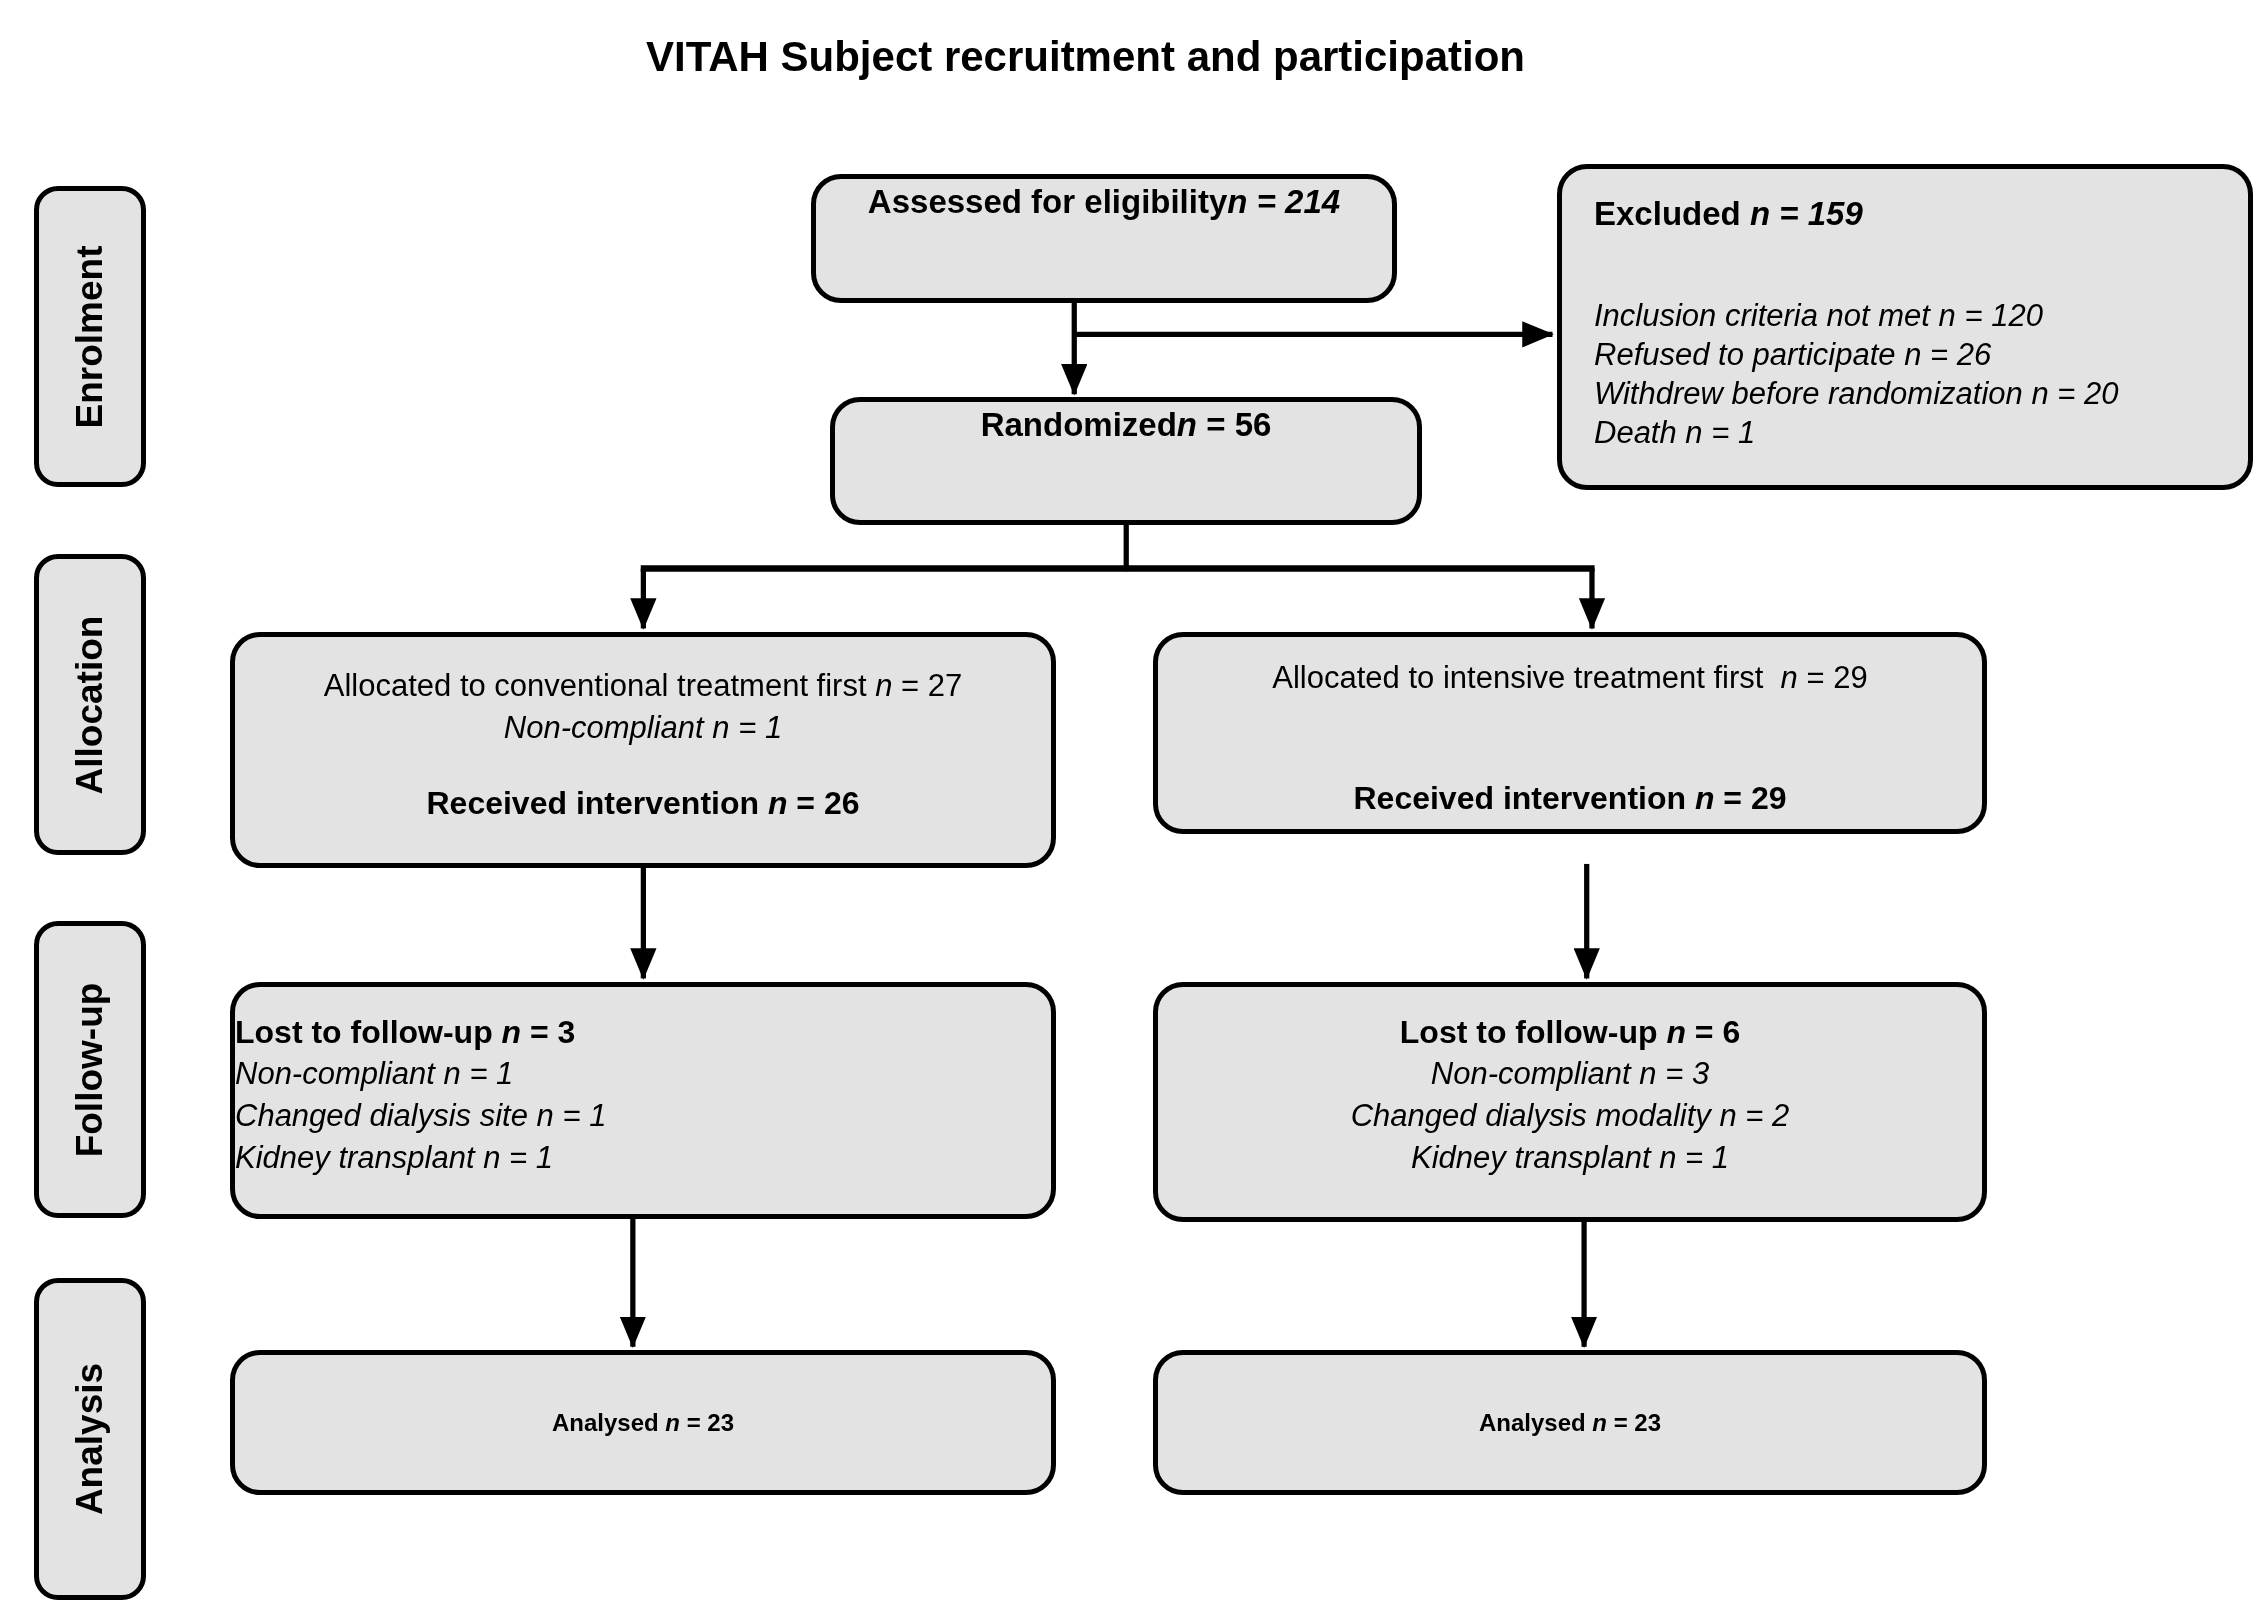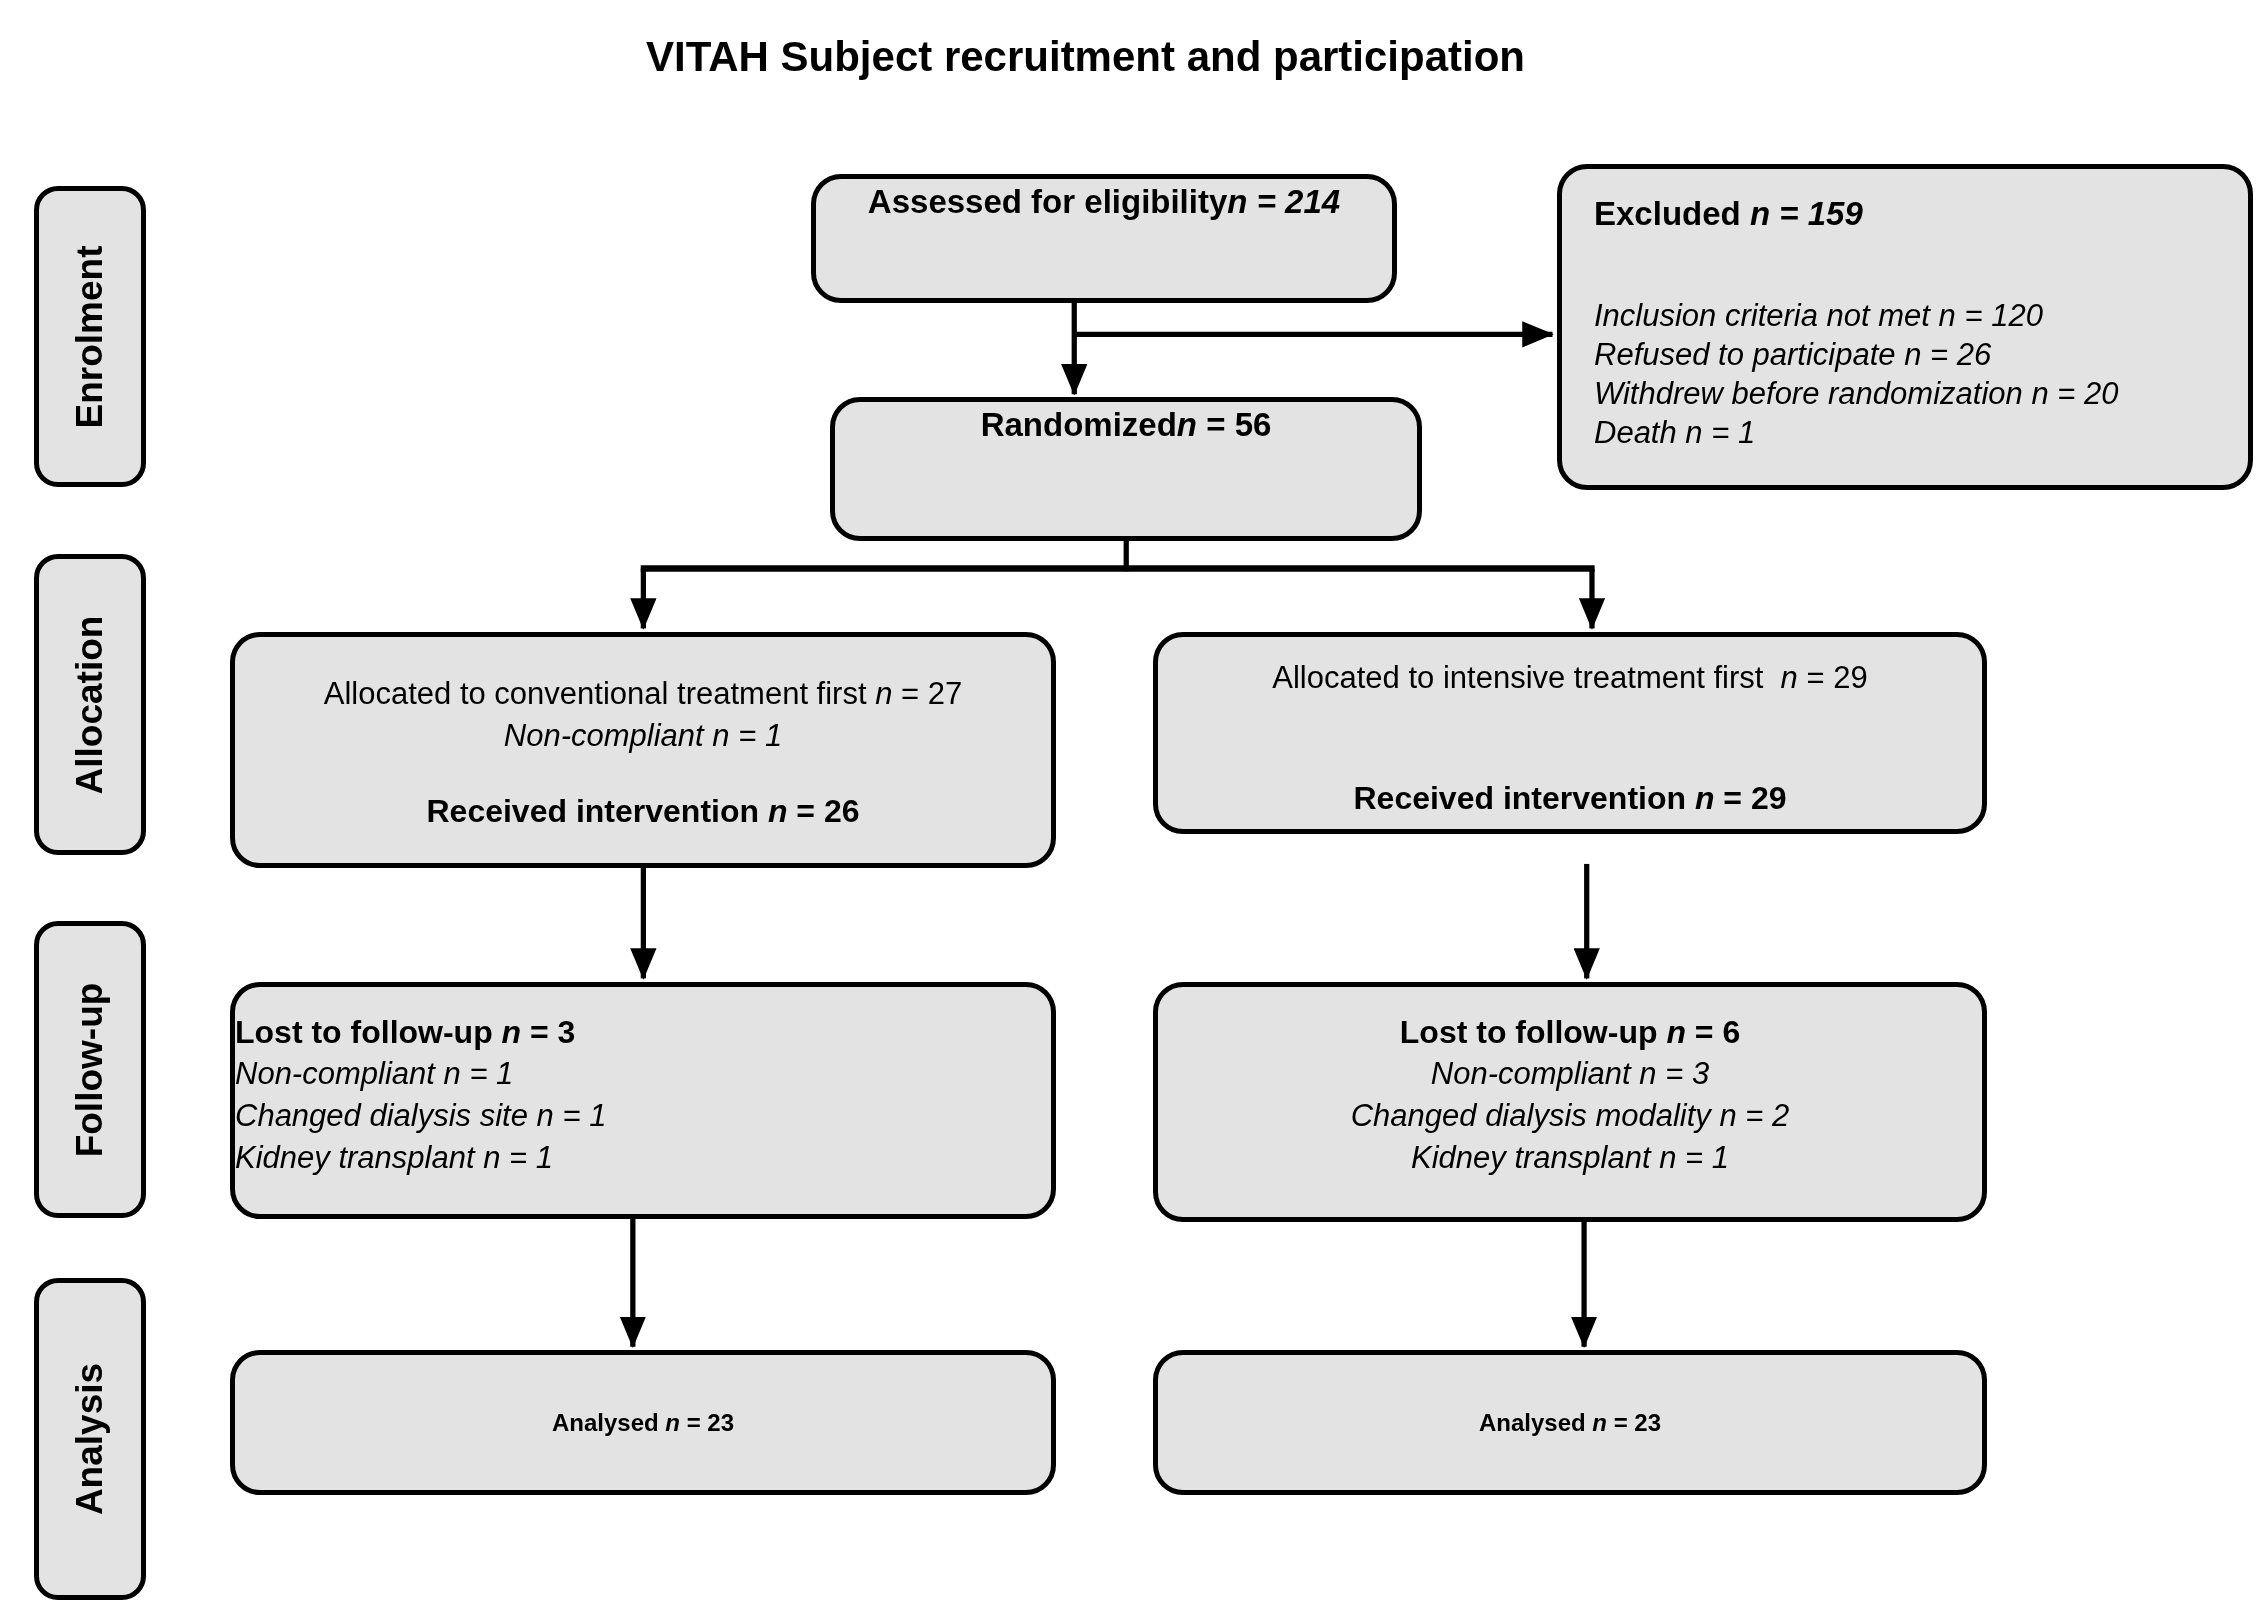--- a/index.html
+++ b/index.html
@@ -25,23 +25,23 @@
   .bold{font-weight:bold;font-size:32px;}
   .italic{font-style:italic;}
   .nsym{font-style:italic;}
   .eqi{font-style:italic;}
 
   #box-assessed{left:811px;top:174px;width:586px;height:129px;}
   #box-excluded{left:1557px;top:164px;width:696px;height:326px;padding:25px 32px;}
   #box-excluded .hdr{font-size:33px;font-weight:bold;line-height:39px;}
   #box-excluded .gap{height:63px;}
   #box-excluded .line{line-height:39px;}
-  #box-randomized{left:830px;top:397px;width:592px;height:144px;}
+  #box-randomized{left:830px;top:397px;width:592px;height:128px;}
 
-  #box-alloc-left{left:230px;top:632px;width:826px;height:236px;text-align:center;padding-top:36px;}
+  #box-alloc-left{left:230px;top:632px;width:826px;height:236px;text-align:center;padding-top:28px;}
   #box-alloc-right{left:1153px;top:632px;width:834px;height:202px;text-align:center;padding-top:20px;}
   .alloc-gap{height:33px;}
   .alloc-gap-tall{height:78px;}
 
   #box-fu-left{left:230px;top:982px;width:826px;height:237px;text-align:left;padding-top:24px;}
   #box-fu-right{left:1153px;top:982px;width:834px;height:240px;text-align:center;padding-top:24px;}
   .fu-hdr{font-size:32px;font-weight:bold;line-height:42px;}
 
   #box-an-left{left:230px;top:1350px;width:826px;height:145px;display:flex;align-items:center;justify-content:center;}
   #box-an-right{left:1153px;top:1350px;width:834px;height:145px;display:flex;align-items:center;justify-content:center;}

